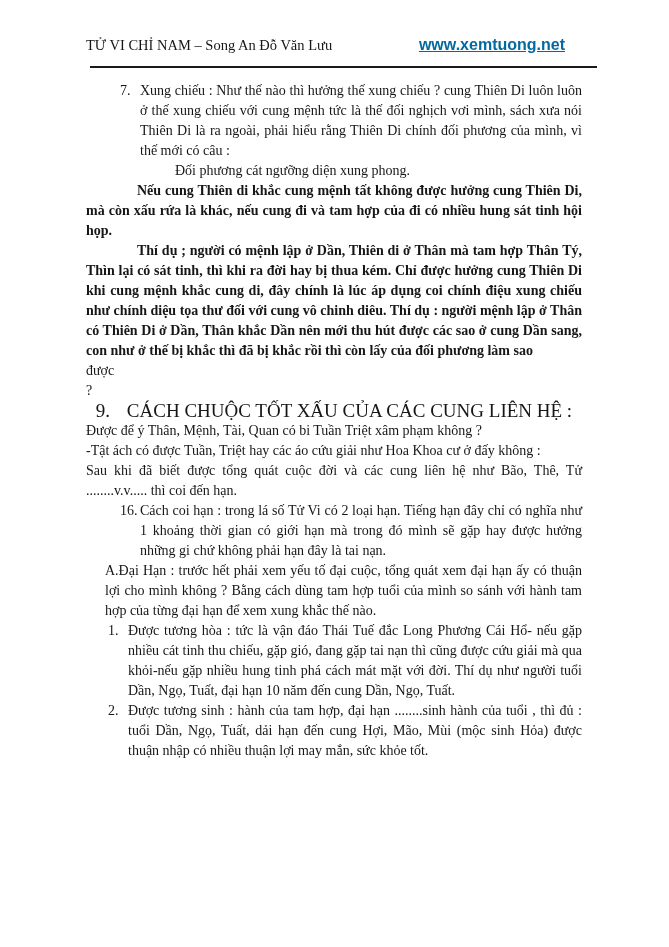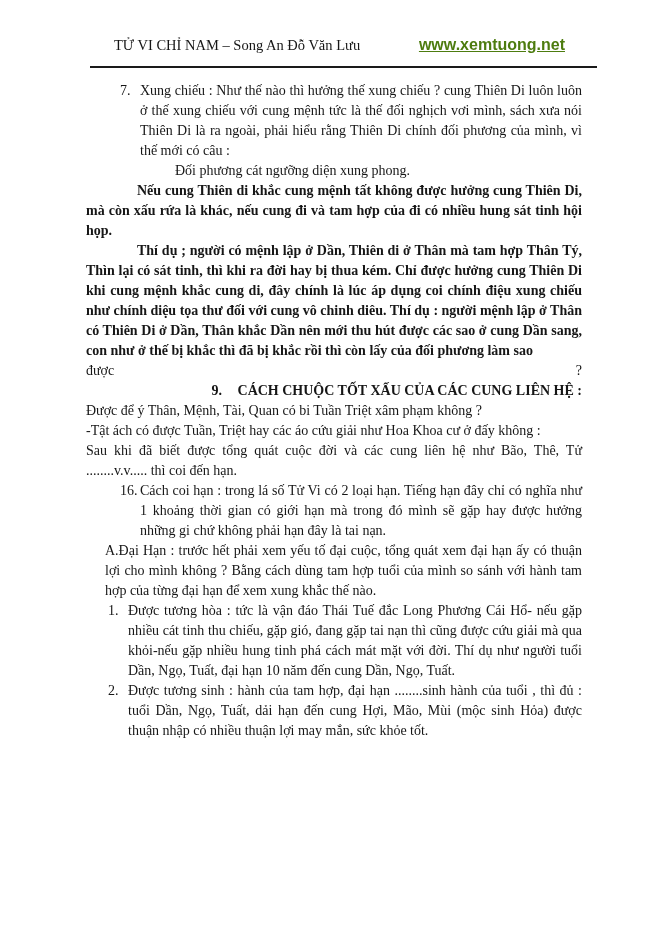--- a/index.html
+++ b/index.html
@@ -4,44 +4,43 @@
 <style>
   html,body{margin:0;padding:0;background:#e8e8e8;}
   .page{
     width:669px;height:947px;background:#ffffff;margin:0 auto;
     font-family:"Liberation Serif","DejaVu Serif",serif;color:#161616;
     overflow:hidden;position:relative;box-sizing:border-box;
   }
   .header{
     display:flex;justify-content:space-between;align-items:baseline;
     padding:36px 104px 0 86px;
-    margin-left:28px;
   }
   .header-title{font-size:14.5px;white-space:nowrap;}
   .site-link{
     font-family:"Liberation Sans","DejaVu Sans",sans-serif;
-    font-weight:bold;font-size:16px;color:#4d7c0f;
+    font-weight:bold;font-size:16px;color:#0369a1;
     text-decoration:underline;white-space:nowrap;
   }
   .rule{height:2px;background:#1a1a1a;margin:12px 72px 0 90px;}
   .content{
     margin:13px 87px 0 86px;
     font-size:14px;line-height:20px;text-align:justify;
   }
   .content p,.content div{margin:0;}
   
   .hang-big{position:relative;padding-left:54px;}
   .hang-big .num{position:absolute;left:34px;top:0;}
   
   .hang-small{position:relative;padding-left:42px;}
   .hang-small .num{position:absolute;left:22px;top:0;}
   .verse{padding-left:89px;text-align:left;}
   .pindent{text-indent:51px;font-weight:bold;}
-  .qline{display:flex;justify-content:space-between;text-align:left;}
-  .heading{font-weight:bold;font-size:14px;text-align:right;}
+  .qline{display:flex;justify-content:space-between;text-align:left;flex-direction:column;}
+  .heading{font-weight:normal;font-size:19px;text-align:center;}
   .heading .num{margin-right:12px;}
   .indent-sm{padding-left:19px;}
   .lead-bold{font-weight:normal;}
 </style>
 </head>
 <body>
 
 <div class="page">
 
   <div class="header">

